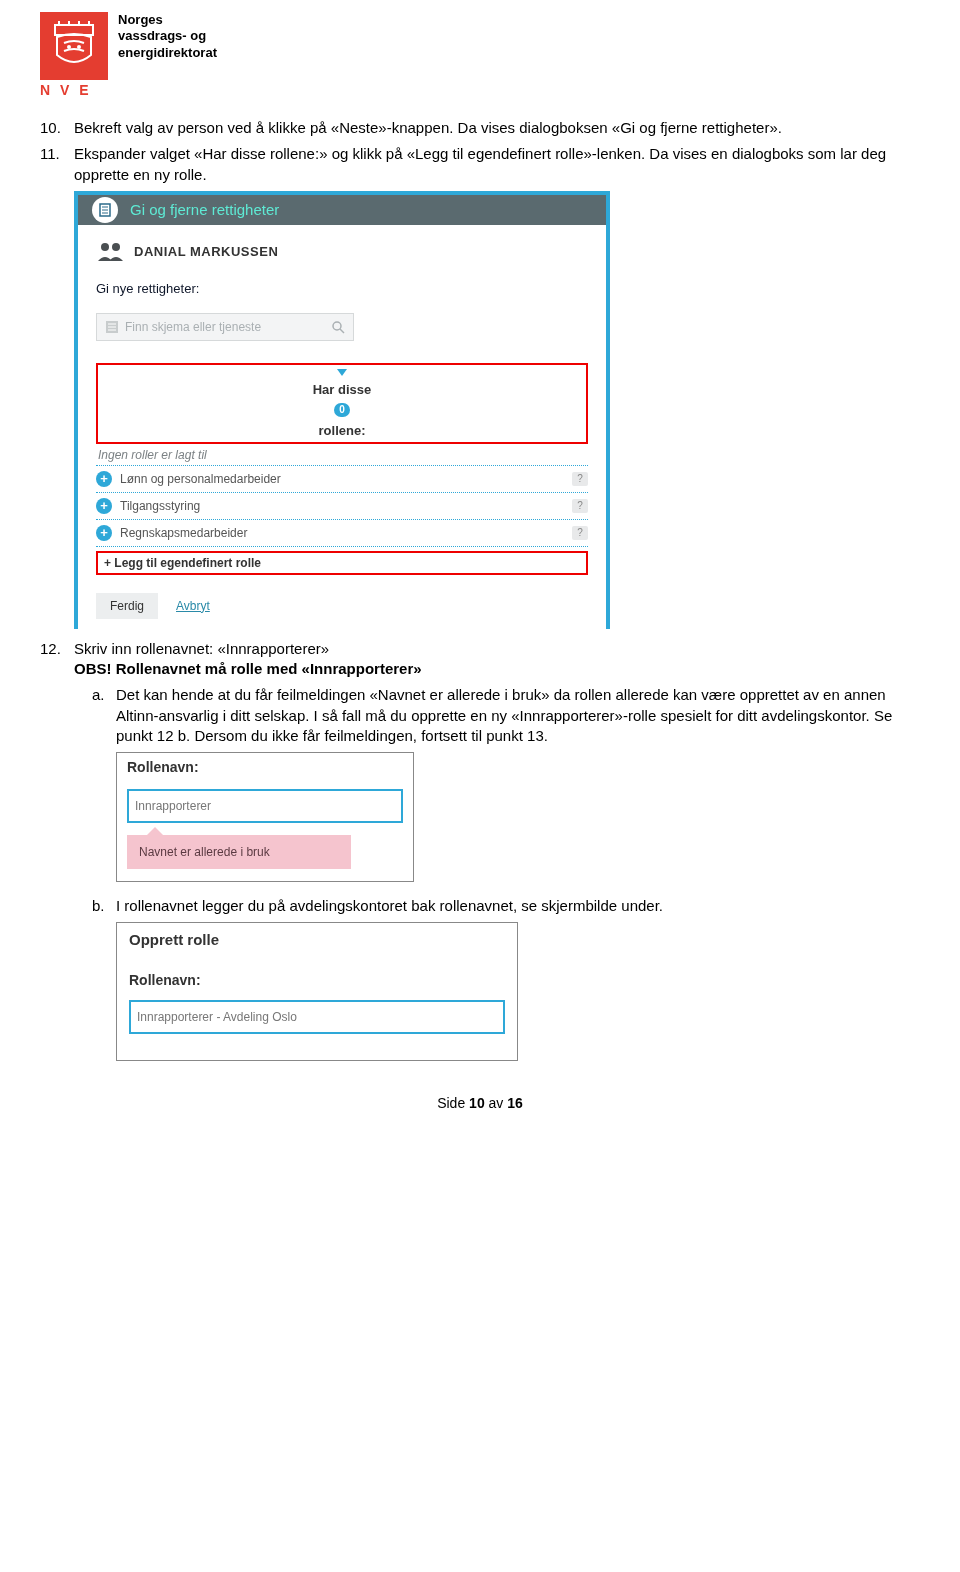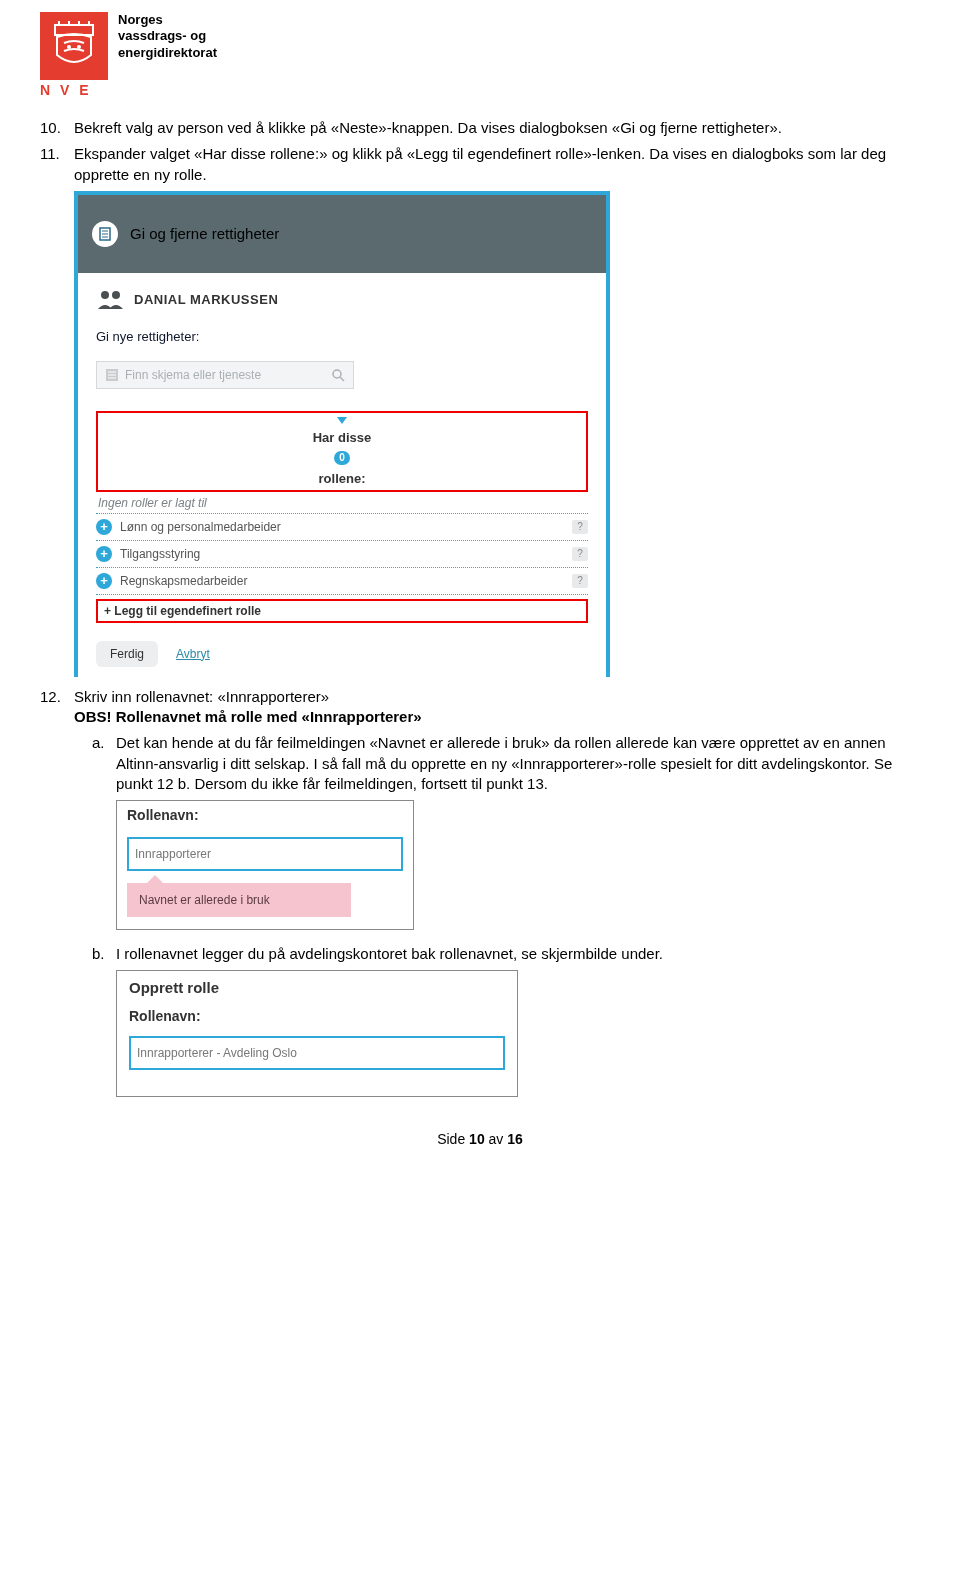--- a/index.html
+++ b/index.html
@@ -57,25 +57,25 @@
   
   .shot1 {
     margin: 6px 0 10px 34px;
     width: 528px;
     border: 4px solid #2ea8d8;
     border-bottom: none;
     background: #fff;
   }
   .shot1-titlebar {
     background: #5a6a6f;
-    color: #000000;
+    color: #5eead4;
     display: flex;
     align-items: center;
     gap: 12px;
-    padding: 26px 14px;
+    padding: 2px 14px;
     font-size: 15px;
   }
   .title-icon {
     width: 26px; height: 26px; border-radius: 50%;
     background: #fff;
     display: flex; align-items: center; justify-content: center;
   }
   .title-icon svg { width: 16px; height: 16px; }
   .shot1-body {
     padding: 16px 18px 10px 18px;
@@ -142,21 +142,21 @@
   }
   .add-role {
     border: 2px solid #e00; padding: 3px 6px;
     font-weight: bold; font-size: 12px; color: #333;
     margin-top: 4px;
   }
   .buttons-row {
     display: flex; gap: 14px; margin-top: 18px; font-size: 12px;
   }
   .btn-ferdig {
-    background: #eceeef; padding: 6px 14px; color: #333; border-radius: 6px;
+    background: #eceeef; padding: 6px 14px; color: #333;
   }
   .btn-avbryt {
     color: #2a8aa8; text-decoration: underline; padding: 6px 4px;
   }
 
   
   .sublist {
     margin-left: 52px;
   }
   .subitem {
@@ -192,21 +192,21 @@
   }
 
   
   .shot3 {
     margin: 6px 0 20px 76px;
     width: 376px;
     border: 1px solid #888;
     padding: 6px 12px 14px 12px;
   }
   .shot3 .h1 {
-    font-weight: bold; font-size: 15px; color: #333; margin: 2px 0 12px 0;
+    font-weight: bold; font-size: 15px; color: #333; margin: 2px 0 24px 0;
   }
   .shot3 .lbl {
     font-weight: bold; font-size: 14px; color: #333; margin-bottom: 12px;
   }
   .shot3 .input-outline { width: auto; }
 
   .page-footer {
     text-align: center; font-size: 14px; margin-top: 34px;
   }
 </style>

